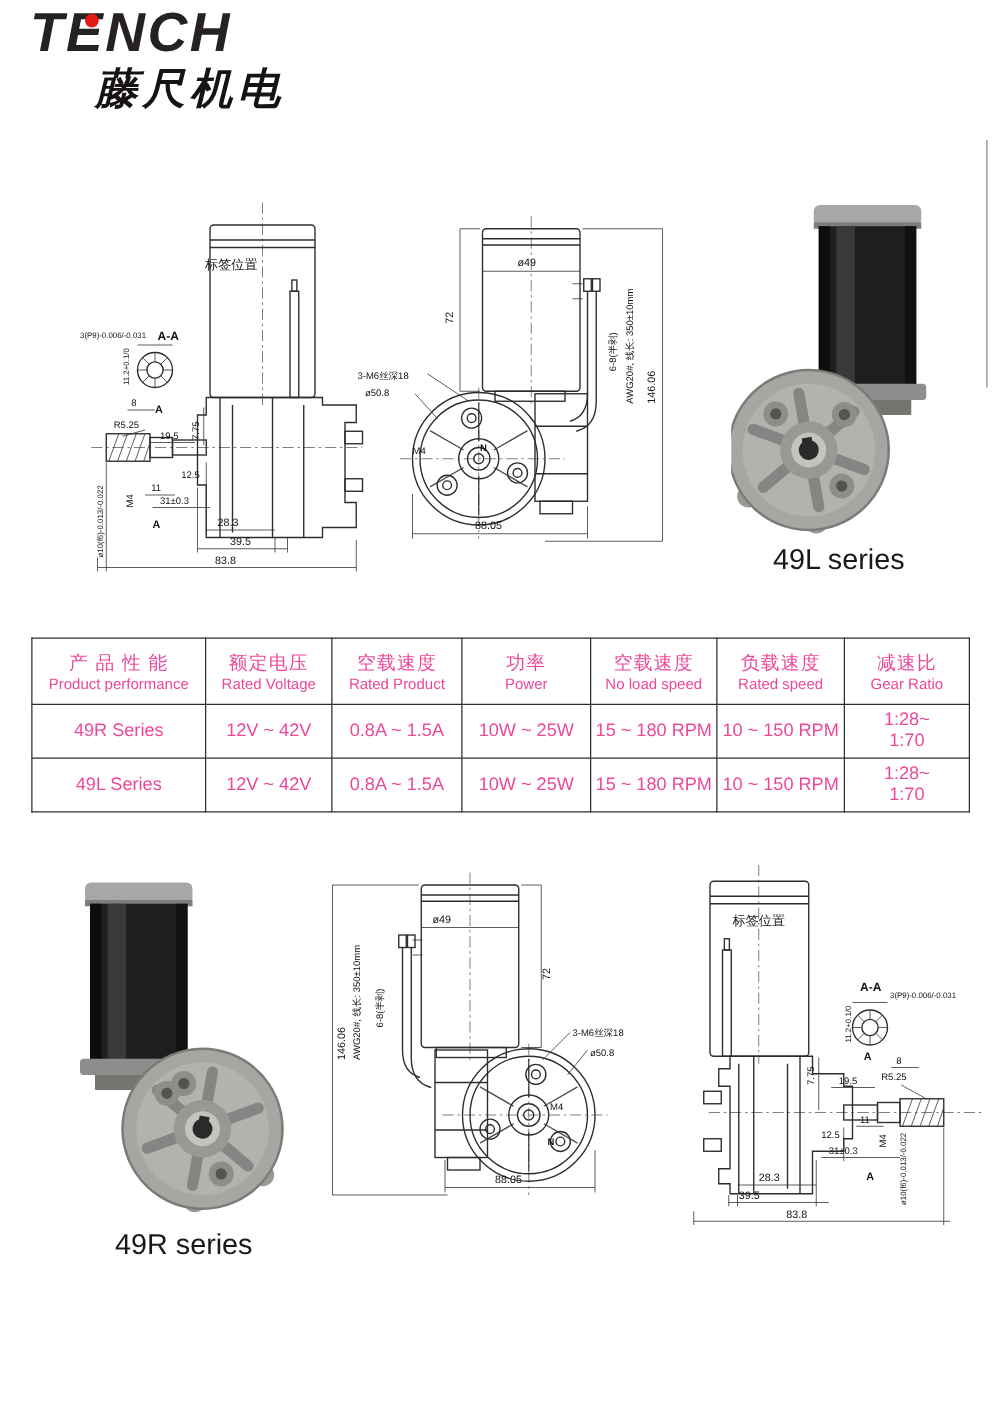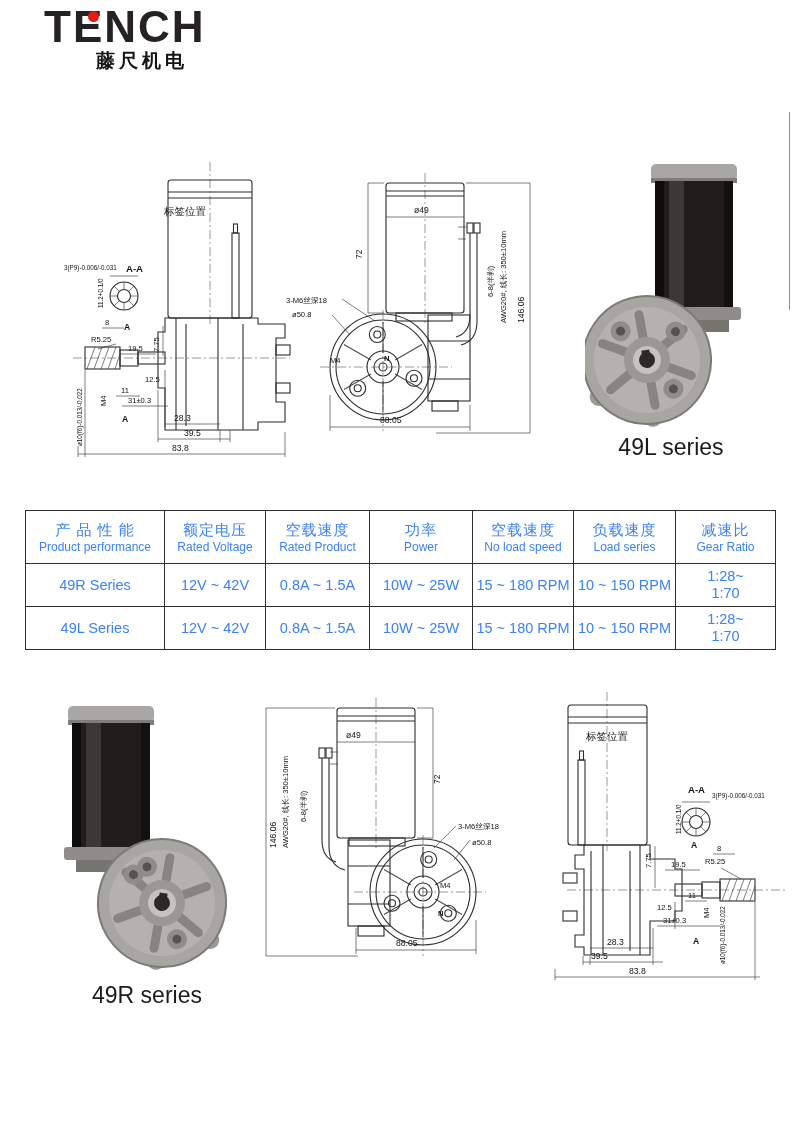--- a/index.html
+++ b/index.html
@@ -1,31 +1,31 @@
 <!DOCTYPE html>
 <html><head>
 <meta charset="utf-8">
 <style>
   html,body{margin:0;padding:0;}
   body{width:800px;height:1142px;background:#ffffff;position:relative;
        font-family:"Liberation Sans","DejaVu Sans",sans-serif;overflow:hidden;}
   .abs{position:absolute;}
   
-  .logo{left:44px;top:4px;}
+  .logo{left:24px;top:4px;font-style:italic;}
   .logo-en{font-size:44px;font-weight:800;letter-spacing:2px;color:#262122;line-height:1.05;}
   .logo-dot{position:absolute;width:11px;height:11px;border-radius:50%;background:#e31b17;left:44px;top:7px;}
-  .logo-cn{font-size:19px;font-weight:700;letter-spacing:4px;color:#171314;margin-left:52px;margin-top:-2px;}
+  .logo-cn{font-size:34px;font-weight:700;letter-spacing:4px;color:#171314;margin-left:52px;margin-top:-2px;}
   
   .caption{font-size:23px;color:#1a1a1a;text-align:center;width:150px;}
   .cap-49l{left:596px;top:434px;}
   .cap-49r{left:72px;top:982px;}
   
   table.spec{position:absolute;left:25px;top:510px;width:750px;border-collapse:collapse;table-layout:fixed;}
   table.spec th,table.spec td{border:1.4px solid #2e2e2e;text-align:center;vertical-align:middle;
-      color:#3b82f6;padding:1px 2px;}
+      color:#ec4899;padding:1px 2px;}
   table.spec th{height:50px;font-weight:normal;}
   table.spec td{height:40px;font-size:14.5px;}
   .hcn{font-size:15px;letter-spacing:1px;}
   .hen{font-size:12px;}
   .preline{white-space:pre-line;line-height:1.15;}
   
   .s{stroke:#2f2d2b;fill:none;stroke-width:1.1;}
   .sthin{stroke:#3a3835;fill:none;stroke-width:.65;}
   .cline{stroke:#5a554f;fill:none;stroke-width:.6;stroke-dasharray:9 3 2 3;}
   svg text{font-family:"Liberation Sans","DejaVu Sans",sans-serif;fill:#15130f;}
@@ -260,21 +260,21 @@
       <th>
         <div class="hcn">功率</div>
         <div class="hen">Power</div>
         </th>
       <th>
         <div class="hcn">空载速度</div>
         <div class="hen">No load speed</div>
         </th>
       <th>
         <div class="hcn">负载速度</div>
-        <div class="hen">Load series</div>
+        <div class="hen">Rated speed</div>
         </th>
       <th>
         <div class="hcn">减速比</div>
         <div class="hen">Gear Ratio</div>
         </th>
     </tr>
   </thead>
   <tbody>
     <tr>
       <td>49R Series</td>

